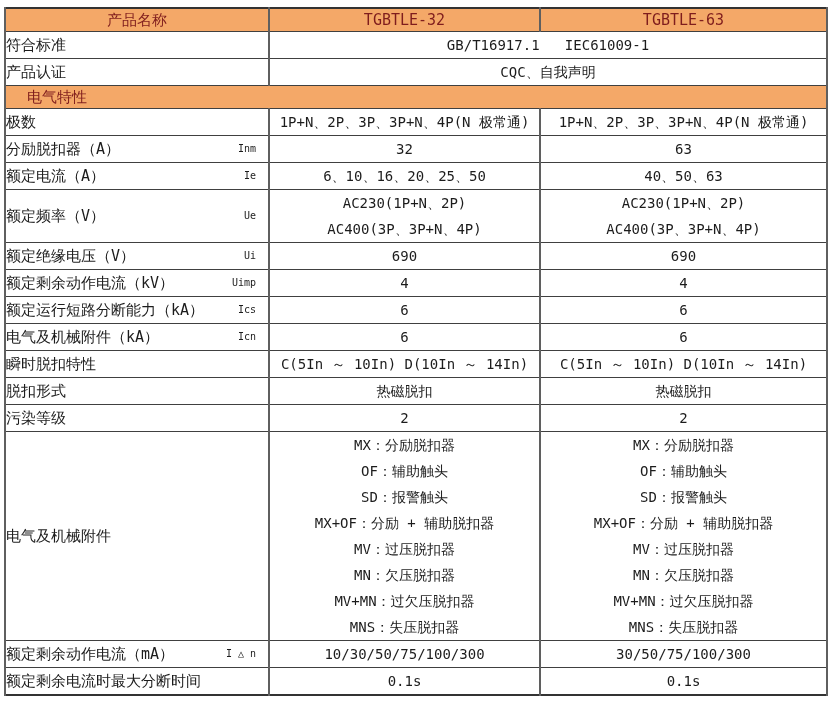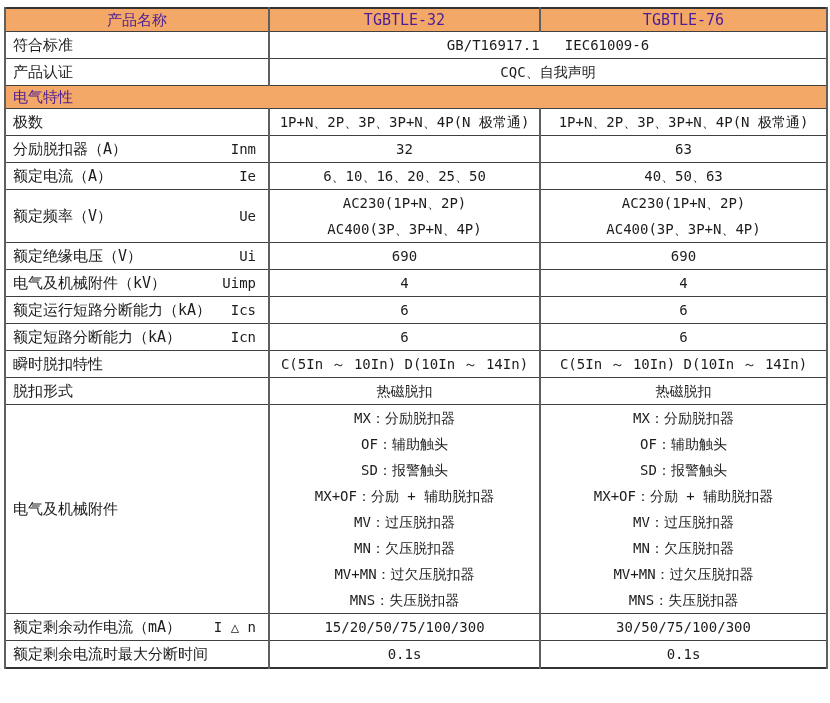--- a/index.html
+++ b/index.html
@@ -25,55 +25,54 @@
     border-left: 2px solid #5f5f5f;
     border-right: 2px solid #5f5f5f;
     height: 26px;
     line-height: 26px;
     padding: 0;
     vertical-align: middle;
     overflow: hidden;
   }
   td.label {
     text-align: left;
-    padding-left: 7px;
     font-size: 15px;
   }
-  .sym { float: right; margin-right: 12px; font-size: 14px; }
+  .sym { float: right; margin-right: 12px; font-size: 10px; }
   td.center { text-align: center; white-space: pre-wrap; }
   td.val { white-space: pre-line; }
   tr.head td, tr.section td {
     background: #F4A868;
-    color: #4c1d95;
+    color: #7f1d1d;
     height: 22px;
     line-height: 22px;
     font-size: 15px;
   }
-  tr.section td { text-align: left; padding-left: 7px; }
+  tr.section td { text-align: left; padding-left: 21px; }
   tr.head td { text-align: center; }
 </style>
 </head>
 <body>
 
 <div class="page">
   <table>
     <colgroup>
         <col class="c1">
         <col class="c2">
         <col class="c3">
       </colgroup>
     <tbody id="tbody">
       <tr class="head">
         <td>产品名称</td>
         <td>TGBTLE-32</td>
-        <td>TGBTLE-76</td>
+        <td>TGBTLE-63</td>
       </tr>
       <tr>
         <td class="label">符合标准</td>
-        <td class="center" colspan="2">GB/T16917.1   IEC61009-6</td>
+        <td class="center" colspan="2">GB/T16917.1   IEC61009-1</td>
       </tr>
       <tr>
         <td class="label">产品认证</td>
         <td class="center" colspan="2">CQC、自我声明</td>
       </tr>
       <tr class="section">
         <td colspan="3">电气特性</td>
       </tr>
 
   <tr>
@@ -103,49 +102,54 @@
 AC400(3P、3P+N、4P)</td>
   </tr>
 
   <tr>
     <td class="label"><span class="lbl">额定绝缘电压（V）</span><span class="sym">Ui</span></td>
     <td class="center val">690</td>
     <td class="center val">690</td>
   </tr>
 
   <tr>
-    <td class="label"><span class="lbl">电气及机械附件（kV）</span><span class="sym">Uimp</span></td>
+    <td class="label"><span class="lbl">额定剩余动作电流（kV）</span><span class="sym">Uimp</span></td>
     <td class="center val">4</td>
     <td class="center val">4</td>
   </tr>
 
   <tr>
     <td class="label"><span class="lbl">额定运行短路分断能力（kA）</span><span class="sym">Ics</span></td>
     <td class="center val">6</td>
     <td class="center val">6</td>
   </tr>
 
   <tr>
-    <td class="label"><span class="lbl">额定短路分断能力（kA）</span><span class="sym">Icn</span></td>
+    <td class="label"><span class="lbl">电气及机械附件（kA）</span><span class="sym">Icn</span></td>
     <td class="center val">6</td>
     <td class="center val">6</td>
   </tr>
 
   <tr>
     <td class="label"><span class="lbl">瞬时脱扣特性</span><span class="sym"></span></td>
     <td class="center val">C(5In ～ 10In)  D(10In ～ 14In)</td>
     <td class="center val">C(5In ～ 10In) D(10In ～ 14In)</td>
   </tr>
 
   <tr>
     <td class="label"><span class="lbl">脱扣形式</span><span class="sym"></span></td>
     <td class="center val">热磁脱扣</td>
     <td class="center val">热磁脱扣</td>
   </tr>
 
+  <tr>
+    <td class="label"><span class="lbl">污染等级</span><span class="sym"></span></td>
+    <td class="center val">2</td>
+    <td class="center val">2</td>
+  </tr>
 
   <tr>
     <td class="label"><span class="lbl">电气及机械附件</span><span class="sym"></span></td>
     <td class="center val">MX：分励脱扣器
 OF：辅助触头
 SD：报警触头
 MX+OF：分励 + 辅助脱扣器
 MV：过压脱扣器
 MN：欠压脱扣器
 MV+MN：过欠压脱扣器
@@ -155,21 +159,21 @@
 SD：报警触头
 MX+OF：分励 + 辅助脱扣器
 MV：过压脱扣器
 MN：欠压脱扣器
 MV+MN：过欠压脱扣器
 MNS：失压脱扣器</td>
   </tr>
 
   <tr>
     <td class="label"><span class="lbl">额定剩余动作电流（mA）</span><span class="sym">I △ n</span></td>
-    <td class="center val">15/20/50/75/100/300</td>
+    <td class="center val">10/30/50/75/100/300</td>
     <td class="center val">30/50/75/100/300</td>
   </tr>
 
   <tr>
     <td class="label"><span class="lbl">额定剩余电流时最大分断时间</span><span class="sym"></span></td>
     <td class="center val">0.1s</td>
     <td class="center val">0.1s</td>
   </tr>
 </tbody>
   </table>

